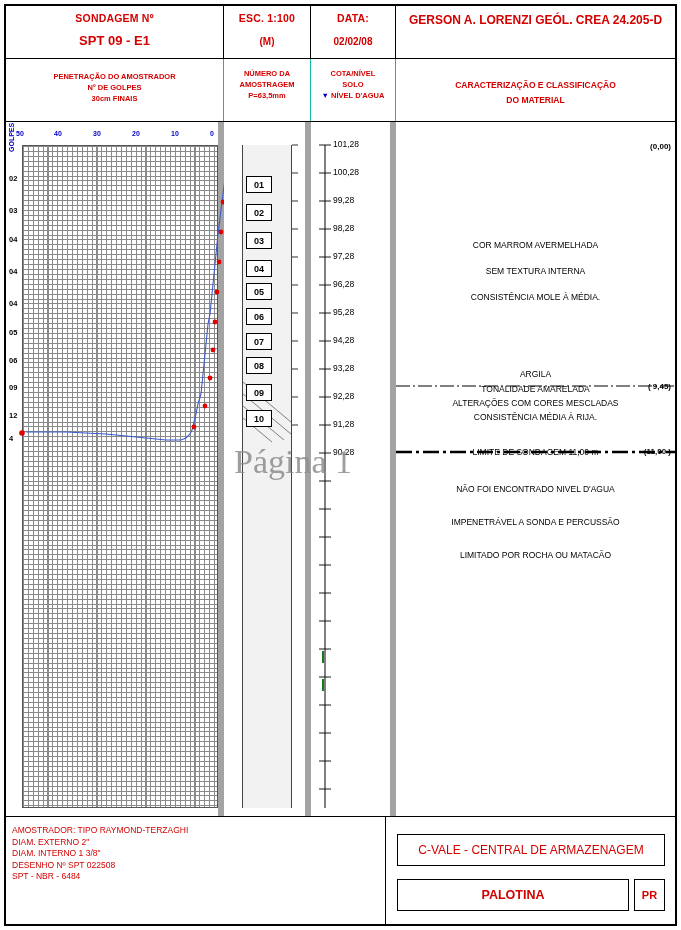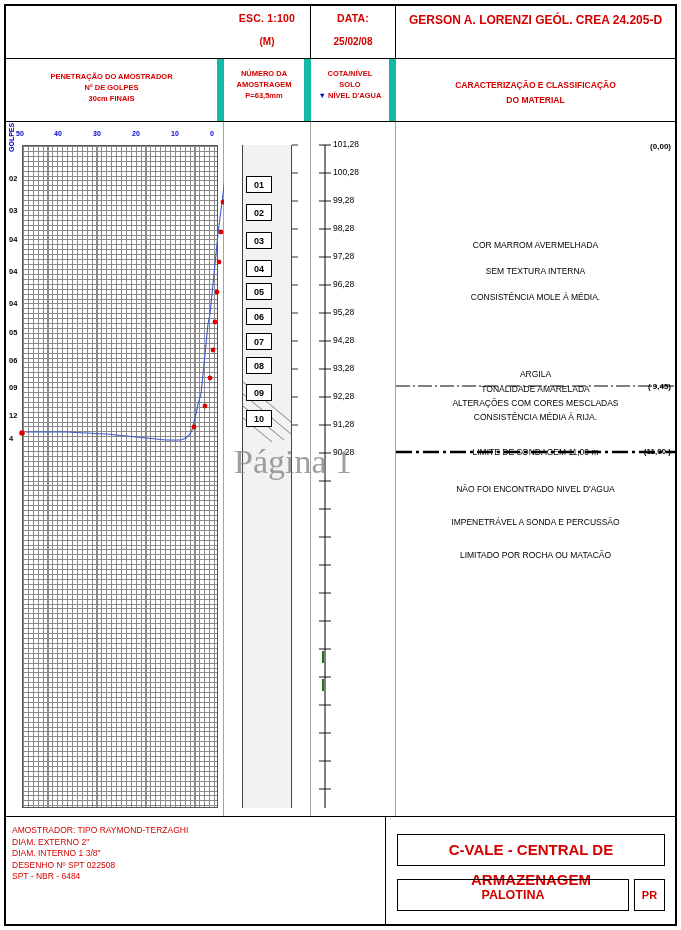--- a/index.html
+++ b/index.html
@@ -55,21 +55,21 @@
   }
 
   
   .sub {
     position: absolute; left: 0; top: 53px;
     width: 100%; height: 63px;
     border-bottom: 1px solid #000;
   }
   .sub-cell {
     position: absolute; top: 0; height: 100%;
-    border-right: 7px solid #14b8a6;
+    border-right: 1px solid #14b8a6;
     text-align: center;
     color: #d40000;
     font-weight: bold;
   }
   .sub-c1 { left: 0; width: 218px; }
   .sub-c2 { left: 218px; width: 87px; }
   .sub-c3 { left: 305px; width: 85px; }
   .sub-c4 { left: 390px; width: 279px; border-right: none; }
   .sub-line { font-size: 7.5px; line-height: 11px; }
   .sub-c1 .sub-line:first-child { margin-top: 12px; }
@@ -79,21 +79,21 @@
   .nivel-sym { color: #0000c8; }
 
   
   .body {
     position: absolute; left: 0; top: 116px;
     width: 100%; height: 695px;
     border-bottom: 1px solid #000;
   }
   .body-col {
     position: absolute; top: 0; height: 100%;
-    border-right: 1px solid #a3a3a3;
+    border-right: 6px solid #a3a3a3;
   }
   .col-graph { left: 0; width: 218px; }
   .col-amostra { left: 218px; width: 87px; }
   .col-cota { left: 305px; width: 85px; }
   .col-desc { left: 390px; width: 279px; border-right: none; }
 
   
   .grid-area {
     position: absolute;
     left: 16px; top: 23px;
@@ -172,21 +172,21 @@
     font-size: 8.5px; color: #d40000; line-height: 11.5px;
   }
   .foot-right {
     position: absolute; left: 380px; top: 0;
     width: 289px; height: 100%;
   }
   .box-cliente {
     position: absolute; left: 11px; top: 17px;
     width: 268px; height: 32px;
     border: 1px solid #000;
-    color: #d40000; font-weight: bold; font-size: 15px;
+    color: #d40000; font-weight: normal; font-size: 12px;
     text-align: center; line-height: 30px;
   }
   .box-cidade {
     position: absolute; left: 11px; top: 62px;
     width: 232px; height: 32px;
     border: 1px solid #000;
     color: #d40000; font-weight: bold; font-size: 12.5px;
     text-align: center; line-height: 30px;
   }
   .box-uf {
@@ -207,27 +207,31 @@
     pointer-events: none;
     z-index: 40;
   }
 </style>
 </head>
 <body>
 
 <div class="sheet">
 
   <div class="hdr">
+    <div class="hdr-cell hdr-c1">
+      <div class="hdr-title">SONDAGEM Nº</div>
+      <div class="hdr-val">SPT 09 - E1</div>
+    </div>
     <div class="hdr-cell hdr-c2">
       <div class="hdr-title">ESC. 1:100</div>
       <div class="hdr-val-sm">(M)</div>
     </div>
     <div class="hdr-cell hdr-c3">
       <div class="hdr-title">DATA:</div>
-      <div class="hdr-val-sm">25/02/08</div>
+      <div class="hdr-val-sm">02/02/08</div>
     </div>
     <div class="hdr-cell hdr-c4">
       <div class="hdr-resp">GERSON A. LORENZI GEÓL. CREA 24.205-D</div>
     </div>
   </div>
 
   <div class="sub">
     <div class="sub-cell sub-c1">
       <div class="sub-line">PENETRAÇÃO DO AMOSTRADOR</div>
       <div class="sub-line">Nº DE GOLPES</div>

